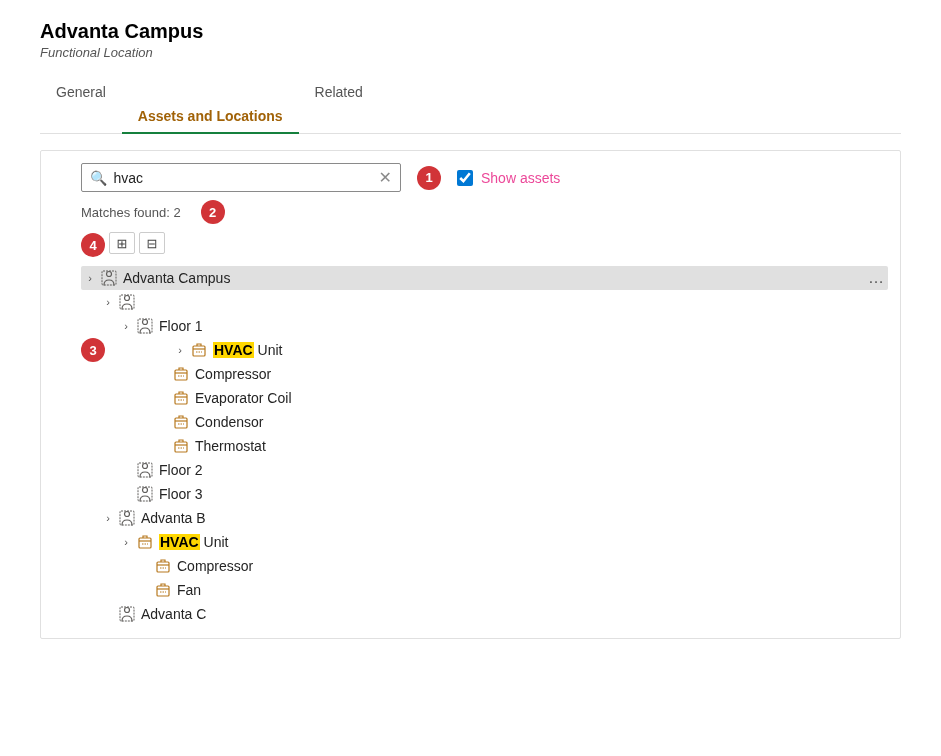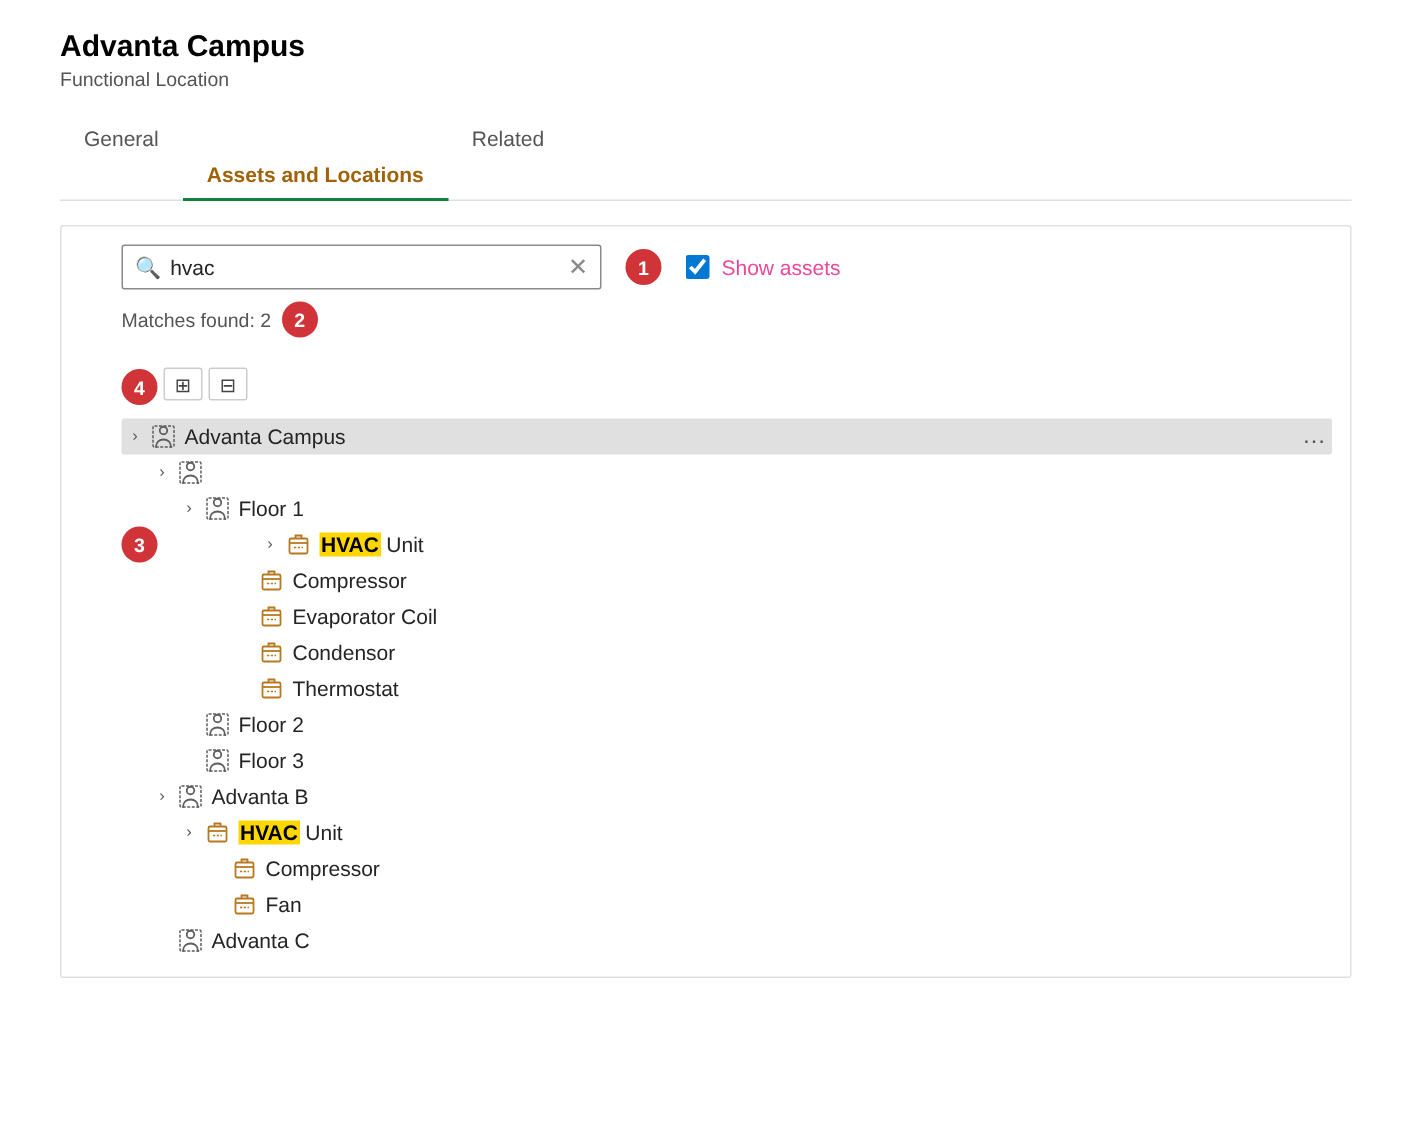--- a/index.html
+++ b/index.html
@@ -1,21 +1,21 @@
 <!DOCTYPE html>
 <html><head>
   <meta charset="utf-8">
   <style>
     * { box-sizing: border-box; margin: 0; padding: 0; }
     body { font-family: 'Segoe UI', sans-serif; font-size: 14px; color: #242424; background: #fff; }
 
     .page { padding: 20px 40px; }
 
     .title { font-size: 20px; font-weight: 700; color: #000; }
-    .subtitle { font-size: 13px; color: #555; margin-top: 2px; }
+    .subtitle { font-size: 13px; color: #555; margin-top: 2px; font-style: italic; }
 
     .tabs { display: flex; gap: 0; margin-top: 16px; border-bottom: 1px solid #e0e0e0; }
     .tab {
       padding: 8px 16px;
       font-size: 14px;
       cursor: pointer;
       color: #555;
       border-bottom: 2px solid transparent;
       margin-bottom: -1px;
       user-select: none;
@@ -47,21 +47,21 @@
     .checkbox-row { display: flex; align-items: center; gap: 8px; }
     .checkbox-input { width: 16px; height: 16px; accent-color: #0078d4; cursor: pointer; }
     .checkbox-label { font-size: 14px; color: #ec4899; cursor: pointer; }
 
     .callout-badge {
       display: inline-flex; align-items: center; justify-content: center;
       width: 24px; height: 24px; border-radius: 50%;
       background: #d13438; color: #fff; font-size: 13px; font-weight: 700;
     }
 
-    .matches-row { display: flex; align-items: center; gap: 7px; margin-bottom: 20px; font-size: 13px; color: #555; }
+    .matches-row { display: flex; align-items: center; gap: 20px; margin-bottom: 8px; font-size: 13px; color: #555; }
 
     .toolbar-row { display: flex; align-items: center; gap: 4px; margin-bottom: 4px; }
     .toolbar-btn {
       width: 26px; height: 22px; display: flex; align-items: center; justify-content: center;
       border: 1px solid #ccc; background: #fff; cursor: pointer; font-size: 13px; color: #444;
       border-radius: 2px;
     }
 
     .tree { font-size: 14px; }
     .tree-row {

